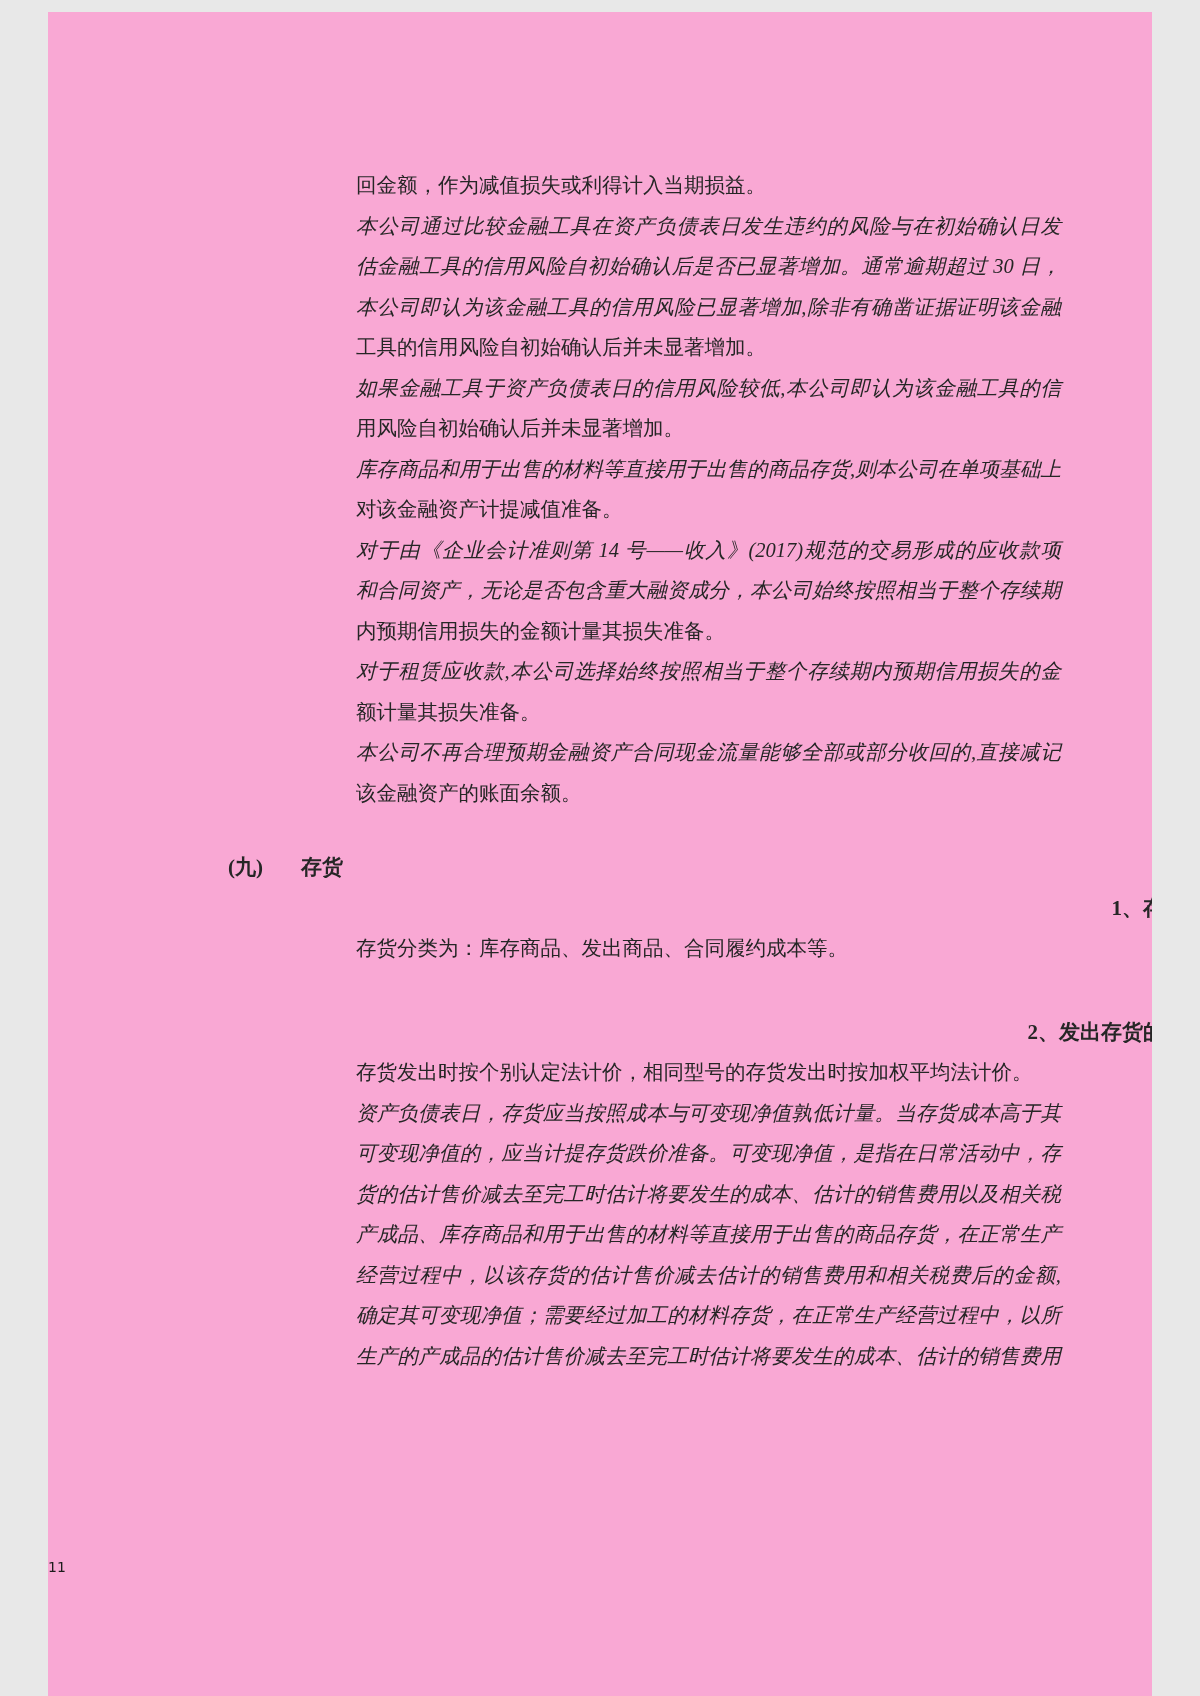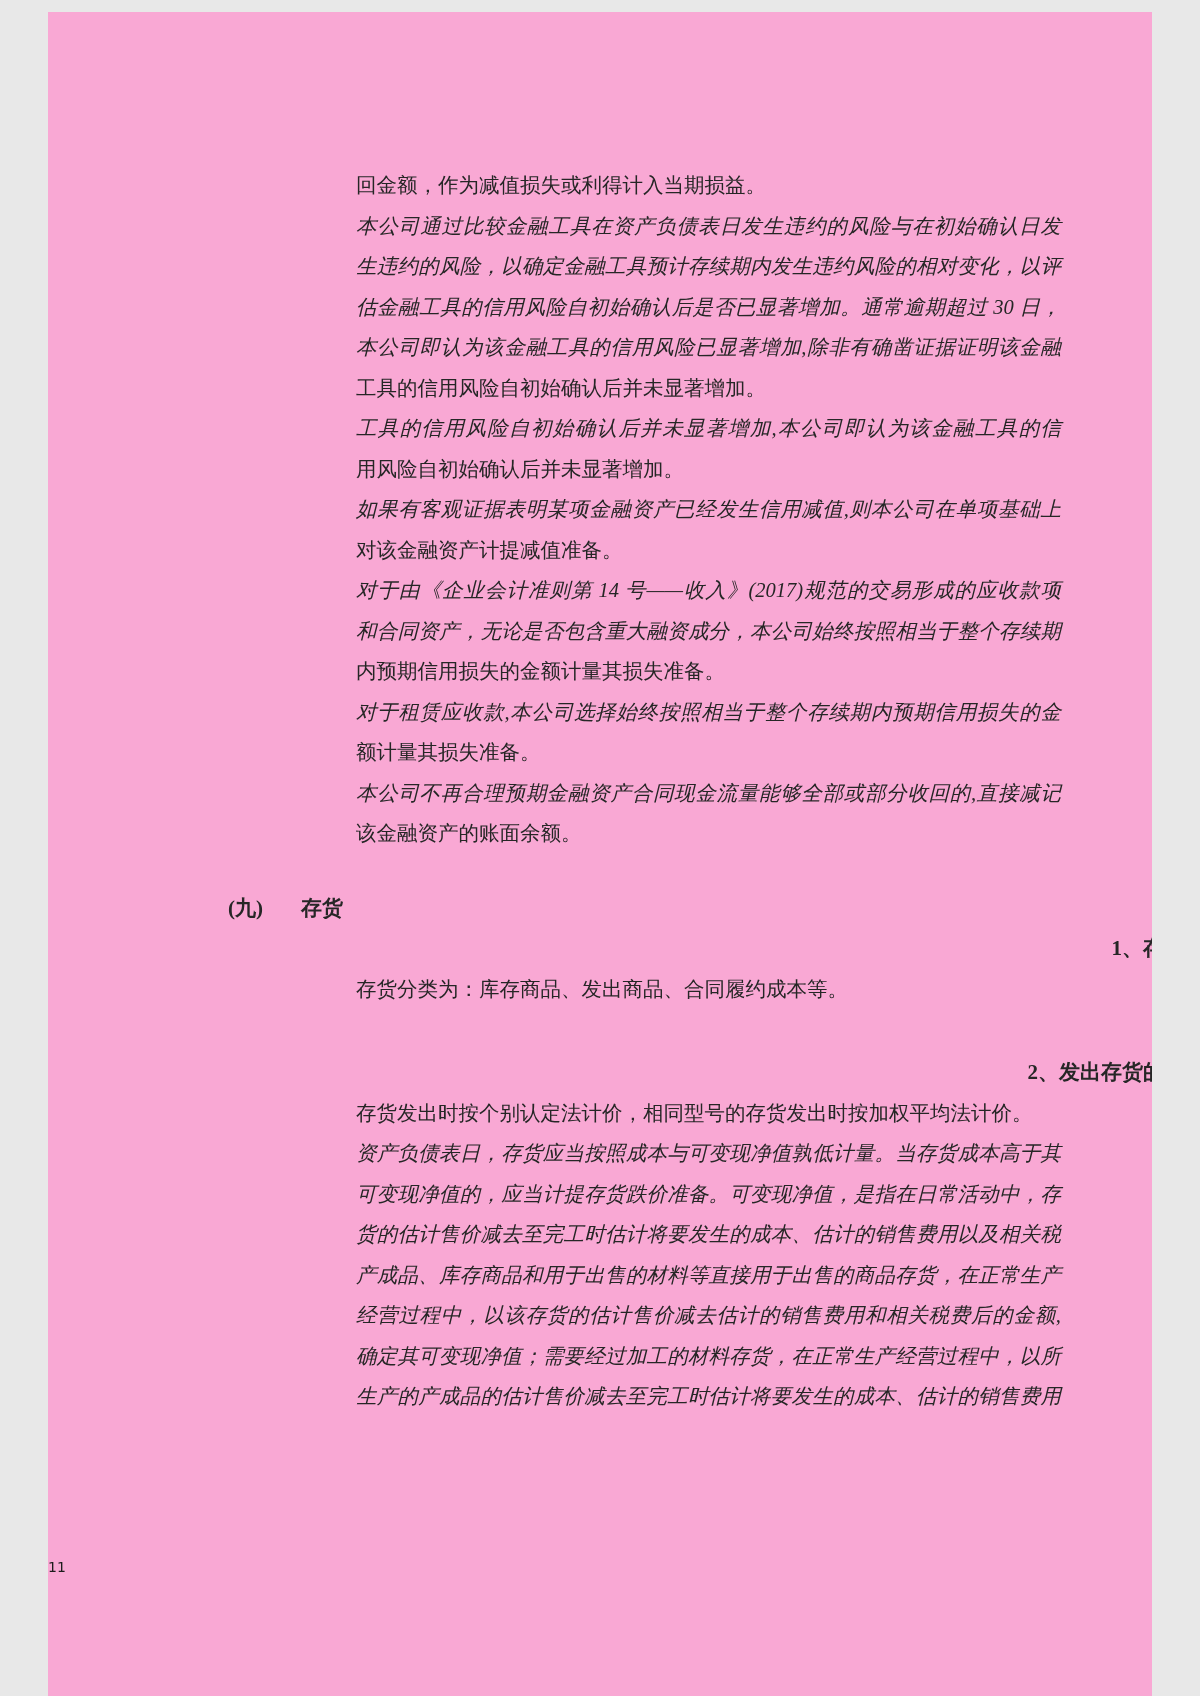--- a/index.html
+++ b/index.html
@@ -77,27 +77,26 @@
 </style>
 </head>
 <body>
 
 <div class="page">
   <div class="flow">
 
     <div id="continuation">
         <div class="line">回金额，作为减值损失或利得计入当期损益。</div>
         <div class="line full">本公司通过比较金融工具在资产负债表日发生违约的风险与在初始确认日发</div>
-        <div class="line full">生违约的风险，以确定金融工具预计存续期内发生违约风险的相对变化，以评</div>
         <div class="line full">估金融工具的信用风险自初始确认后是否已显著增加。通常逾期超过 30 日，</div>
         <div class="line full">本公司即认为该金融工具的信用风险已显著增加,除非有确凿证据证明该金融</div>
         <div class="line">工具的信用风险自初始确认后并未显著增加。</div>
-        <div class="line full">工具的信用风险自初始确认后并未显著增加,本公司即认为该金融工具的信</div>
+        <div class="line full">如果金融工具于资产负债表日的信用风险较低,本公司即认为该金融工具的信</div>
         <div class="line">用风险自初始确认后并未显著增加。</div>
-        <div class="line full">如果有客观证据表明某项金融资产已经发生信用减值,则本公司在单项基础上</div>
+        <div class="line full">库存商品和用于出售的材料等直接用于出售的商品存货,则本公司在单项基础上</div>
         <div class="line">对该金融资产计提减值准备。</div>
         <div class="line full">对于由《企业会计准则第 14 号——收入》(2017)规范的交易形成的应收款项</div>
         <div class="line full">和合同资产，无论是否包含重大融资成分，本公司始终按照相当于整个存续期</div>
         <div class="line">内预期信用损失的金额计量其损失准备。</div>
         <div class="line full">对于租赁应收款,本公司选择始终按照相当于整个存续期内预期信用损失的金</div>
         <div class="line">额计量其损失准备。</div>
         <div class="line full">本公司不再合理预期金融资产合同现金流量能够全部或部分收回的,直接减记</div>
         <div class="line">该金融资产的账面余额。</div>
       </div>
 

